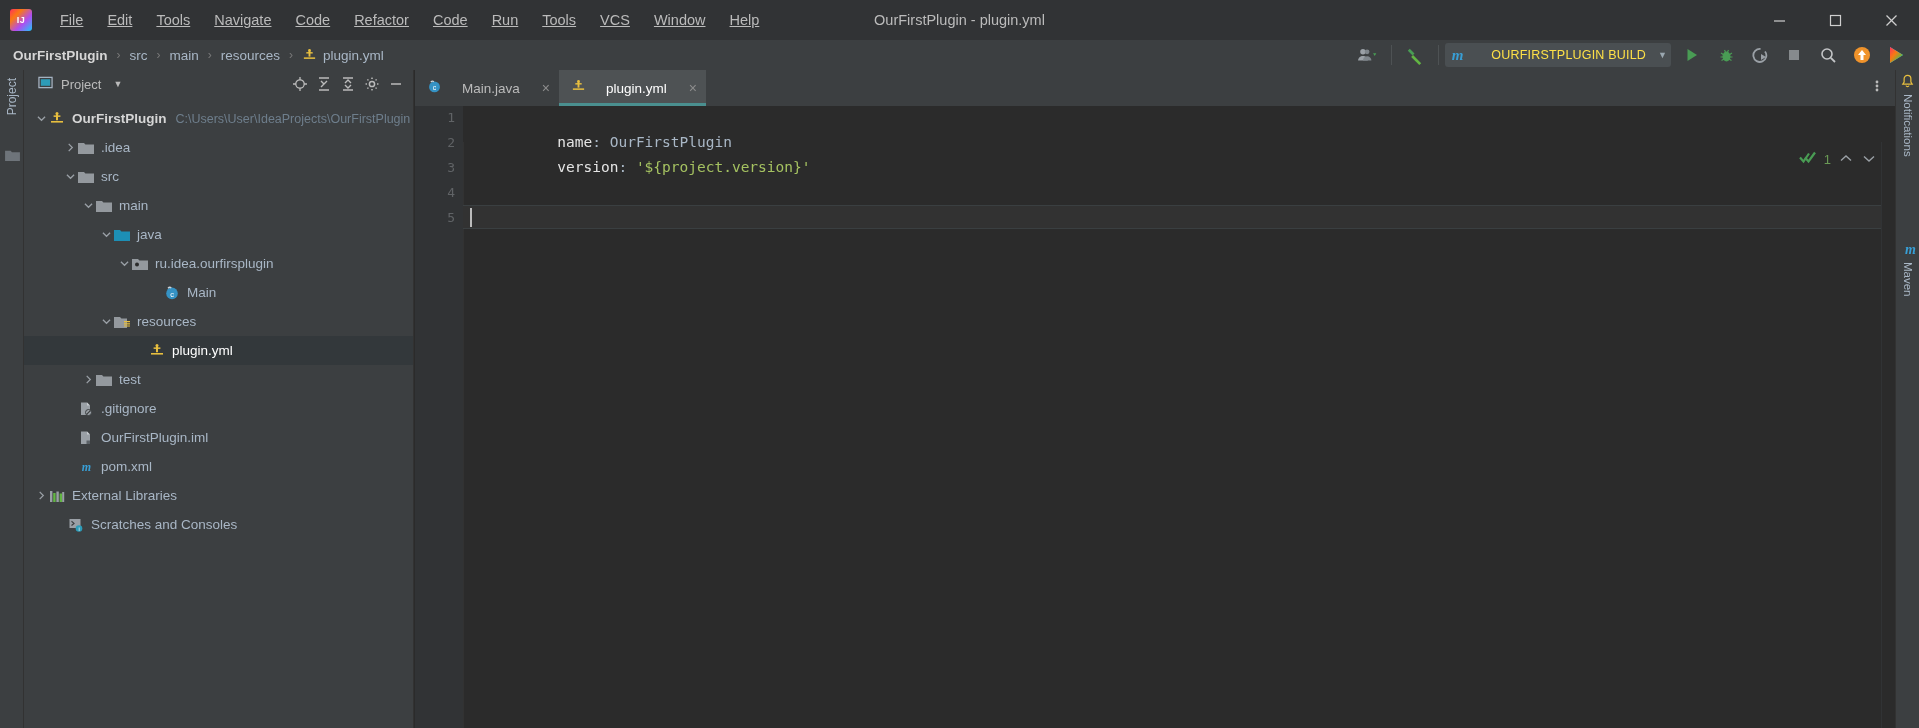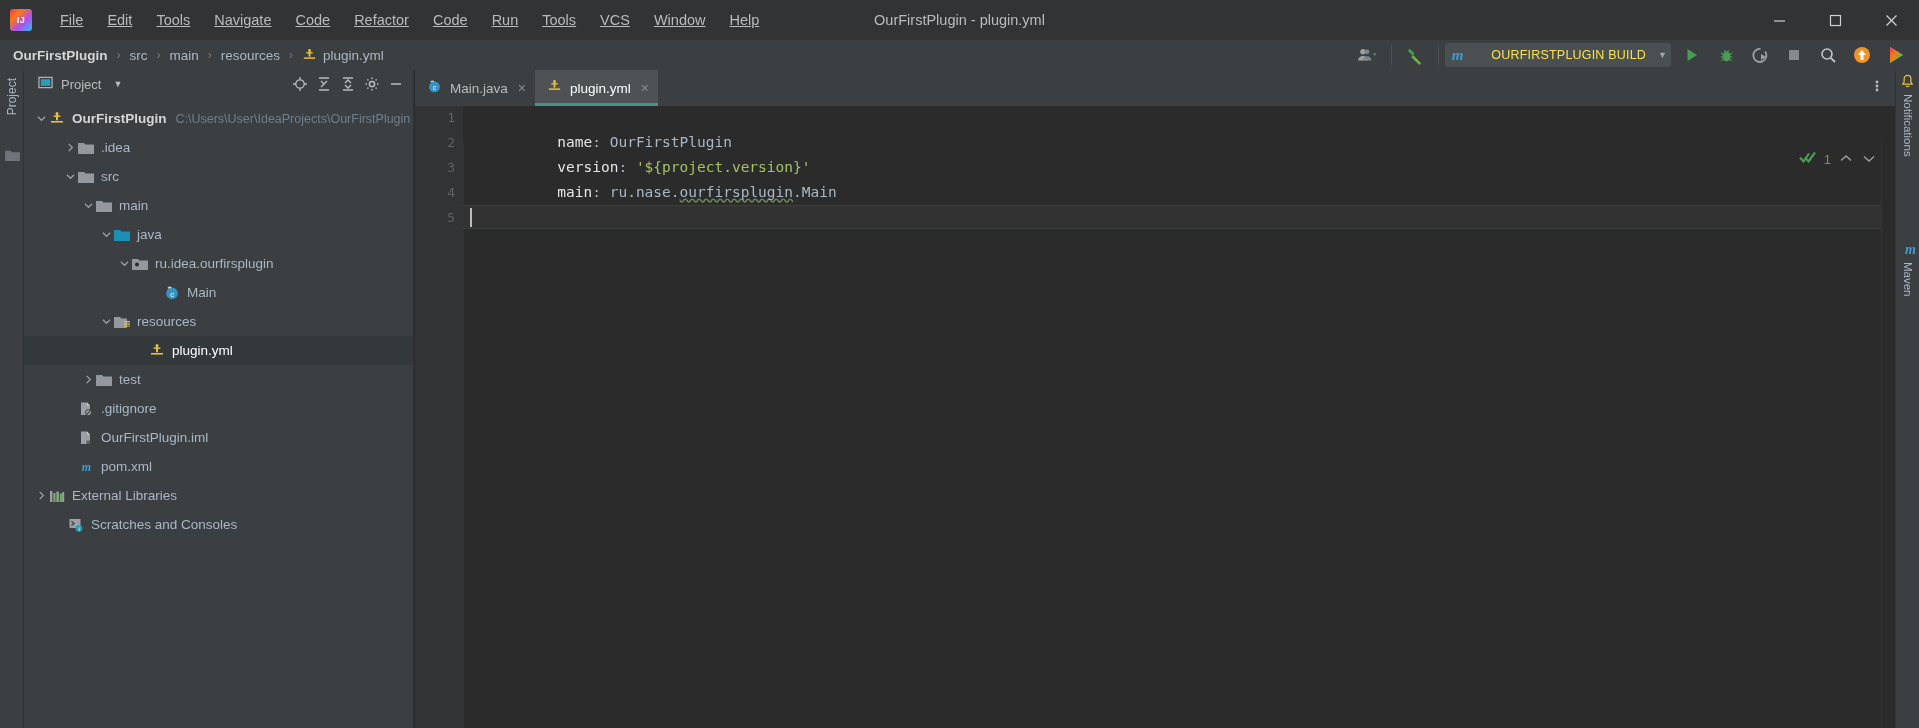--- a/index.html
+++ b/index.html
@@ -115,21 +115,21 @@
   .tlabel.bold { font-weight: bold; color: #d6d6d6; }
   .tpath { color: #6e7e8c; font-size: 12.5px; margin-left: 9px; }
 
   
   .editor-area {
     position: absolute; left: 415px; top: 70px; right: 24px; bottom: 0;
     background: #2b2b2b;
   }
   .tabs { height: 36px; display: flex; align-items: stretch; background: #3c3f41; }
   .tab {
-    display: flex; align-items: center; padding: 0 9px 0 12px; gap: 8px;
+    display: flex; align-items: center; padding: 0 9px 0 12px; gap: 20px;
     font-size: 13.5px; color: #bbbbbb; position: relative; cursor: default;
   }
   .tab.active { background: #4e5254; color: #ffffff; }
   .tab.active::after {
     content: ""; position: absolute; left: 0; right: 0; bottom: 0; height: 3px; background: #4a8f8f;
   }
   .tab .tclose { color: #8d8d8d; font-size: 14px; line-height: 1; margin-left: 2px; }
   .editor-body { position: absolute; left: 0; right: 0; top: 36px; bottom: 0; background: #2b2b2b; }
   .gutter {
     position: absolute; left: 0; top: 0; width: 48px; bottom: 0;
@@ -656,23 +656,20 @@
         <div class="caret-row" style="top:99px"></div>
 
         <div class="cline" style="top:0px">
           <span class="k-key">name</span><span class="k-punc">:</span><span class="k-val"> OurFirstPlugin</span>
         </div>
 
         <div class="cline" style="top:25px">
           <span class="k-key">version</span><span class="k-punc">:</span><span class="k-str"> '${project.version}'</span>
         </div>
 
-        <div class="cline" style="top:50px">
-          <span class="k-key">main</span><span class="k-punc">:</span><span class="k-val" id="line3val"> ru.nase.<span class="typo">ourfirsplugin</span>.Main</span>
-        </div>
 
 
         <div class="caret-bar" style="left:7px; top:102px"></div>
       </div>
 
       <div class="right-gutter"></div>
 
       <div class="inspection-widget">
         <span>
           <svg width="18" height="14" viewBox="0 0 18 14">

